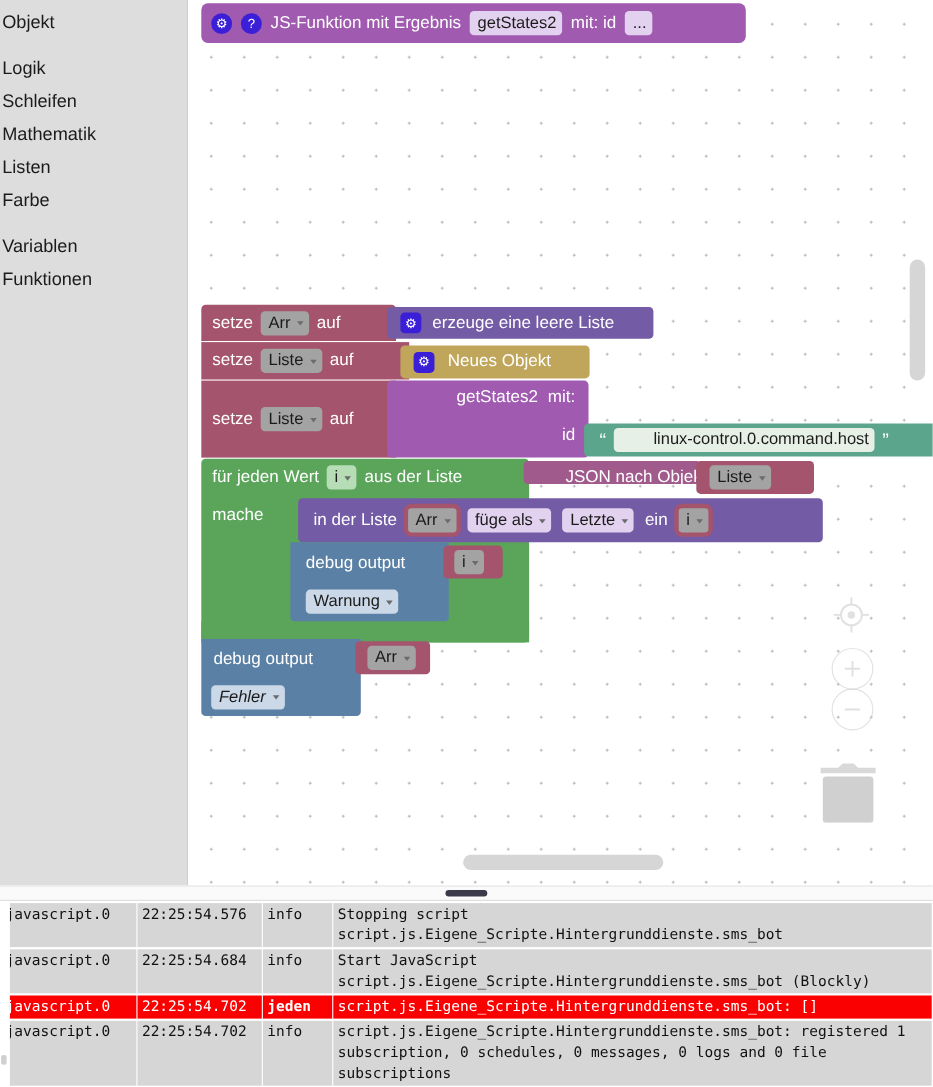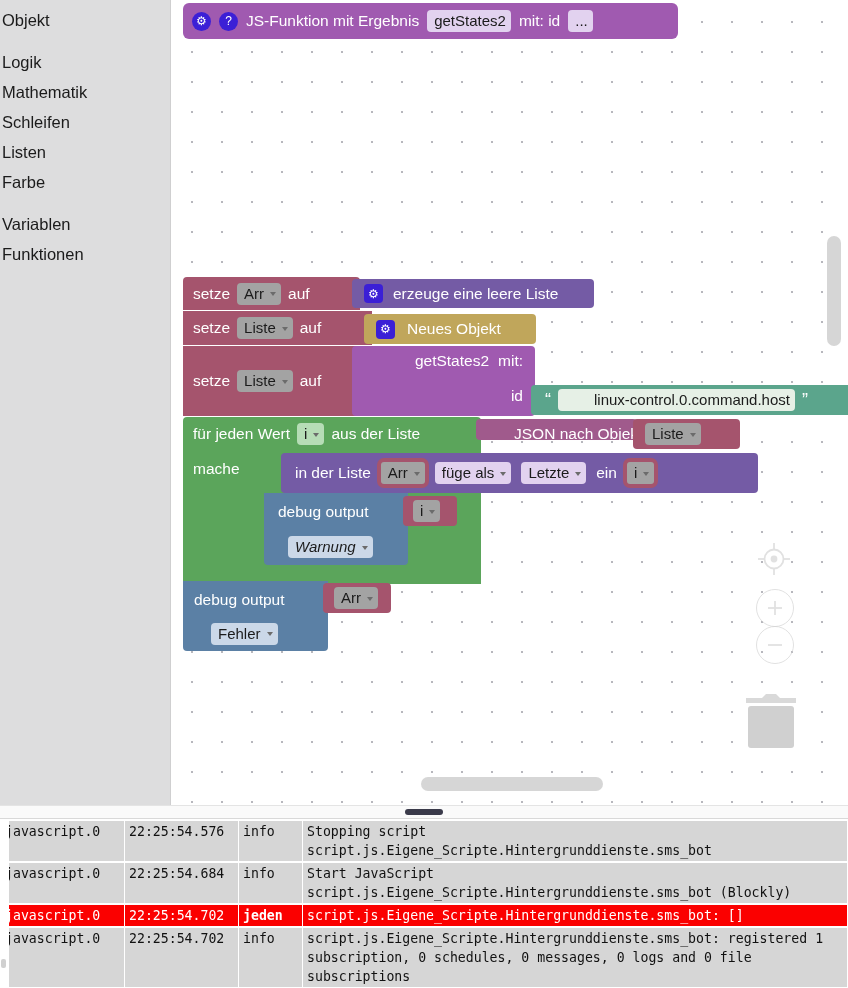--- a/index.html
+++ b/index.html
@@ -125,22 +125,22 @@
 <body>
 
 <div id="app">
 
   <div id="editor-area">
 
     <div id="toolbox">
       <div class="tb-item">Objekt</div>
       <div class="tb-gap"></div>
       <div class="tb-item">Logik</div>
+      <div class="tb-item">Schleifen</div>
       <div class="tb-item">Mathematik</div>
-      <div class="tb-item">Schleifen</div>
       <div class="tb-item">Listen</div>
       <div class="tb-item">Farbe</div>
       <div class="tb-gap"></div>
       <div class="tb-item">Variablen</div>
       <div class="tb-item">Funktionen</div>
     </div>
 
     <div id="workspace">
 
       <div class="blk" style="left:12px;top:3px;width:495px;height:36px;background:#a05ab0;border-radius:6px;">
@@ -244,21 +244,21 @@
       </div>
       <div class="blk" style="left:462px;top:419px;width:107px;height:30px;background:#a5546d;border-radius:4px;">
         <div class="blk-row" style="height:30px;padding-left:12px;">
           <span class="field plain">
             <span>Liste</span>
             <i class="caret"></i>
           </span>
         </div>
       </div>
 
-      <div class="blk" style="left:110px;top:453px;width:477px;height:40px;background:#745ba5;border-radius:4px;">
+      <div class="blk" style="left:100px;top:453px;width:477px;height:40px;background:#745ba5;border-radius:4px;">
         <div class="blk-row" style="height:40px;padding:0 0 0 14px;gap:10px;">
           <span class="lbl">in der Liste</span>
           <span class="field plain" style="box-shadow:0 0 0 4px #a5546d;border-radius:3px;">
             <span>Arr</span>
             <i class="caret"></i>
           </span>
           <span class="field lilac">
             <span>füge als</span>
             <i class="caret"></i>
           </span>
@@ -271,21 +271,21 @@
             <span>i</span>
             <i class="caret"></i>
           </span>
         </div>
       </div>
 
       <div class="blk" style="left:93px;top:493px;width:144px;height:72px;background:#5b80a5;border-radius:0 0 4px 4px;">
         <div class="blk-row" style="height:38px;padding-left:14px;">
           <span class="lbl">debug output</span>
         </div>
-        <div class="blk-row" style="height:32px;padding-left:24px;font-style:italic;">
+        <div class="blk-row" style="height:32px;padding-left:14px;">
           <span class="field blue">
             <span>Warnung</span>
             <i class="caret"></i>
           </span>
         </div>
       </div>
       <div class="blk" style="left:232px;top:496px;width:54px;height:30px;background:#a5546d;border-radius:4px;">
         <div class="blk-row" style="height:30px;padding-left:10px;">
           <span class="field plain">
             <span>i</span>
@@ -293,21 +293,21 @@
           </span>
         </div>
       </div>
 
       <div class="blk" style="left:12px;top:565px;width:298px;height:19px;background:#5ba55b;"></div>
 
       <div class="blk" style="left:12px;top:581px;width:145px;height:70px;background:#5b80a5;border-radius:0 0 4px 4px;">
         <div class="blk-row" style="height:37px;padding-left:11px;">
           <span class="lbl">debug output</span>
         </div>
-        <div class="blk-row" style="height:31px;padding-left:28px;">
+        <div class="blk-row" style="height:31px;padding-left:9px;font-style:italic;">
           <span class="field blue">
             <span>Fehler</span>
             <i class="caret"></i>
           </span>
         </div>
       </div>
       <div class="blk" style="left:152px;top:583px;width:68px;height:30px;background:#a5546d;border-radius:4px;">
         <div class="blk-row" style="height:30px;padding-left:11px;">
           <span class="field plain">
             <span>Arr</span>

